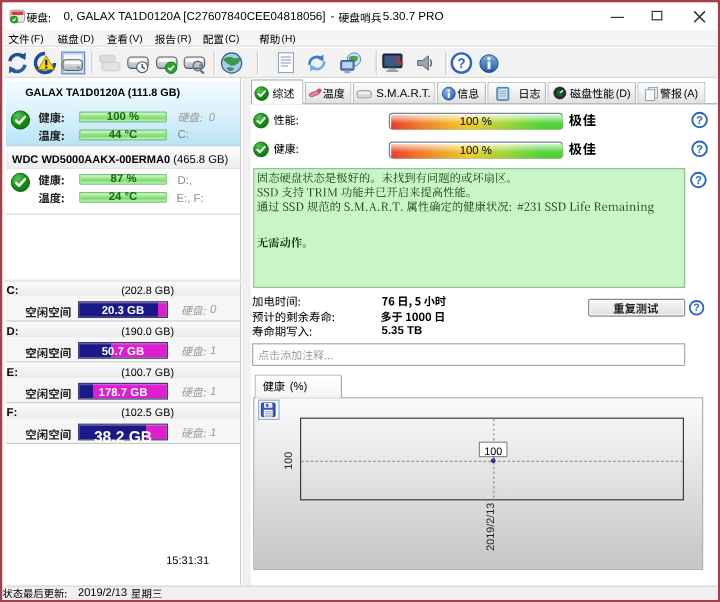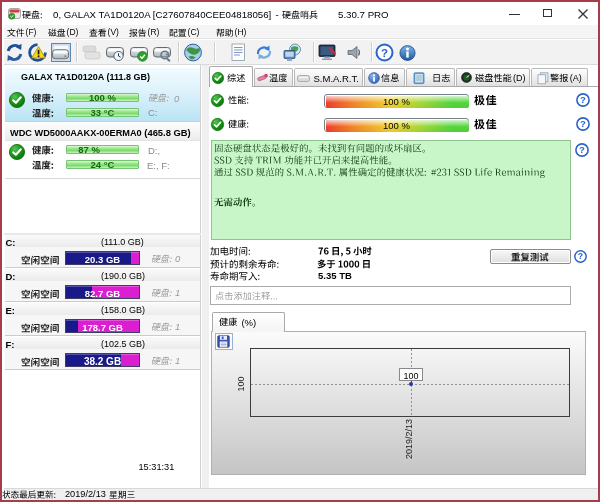--- a/index.html
+++ b/index.html
@@ -58,21 +58,21 @@
     <path d="M2.4 9.3 L3.5 10.4 L5.3 8.2" stroke="#fff" stroke-width="0.9" fill="none"></path>
   </svg>
 <svg class="tp" style="left:19.8px;top:6.8px" width="22" height="12" fill="#000">
     <use href="#g0"></use>
   </svg>
 <div class="lt" style="left:51.0px;top:7.8px;font-size:9.7px;color:#000;font-weight:400;">0, GALAX TA1D0120A [C27607840CEE04818056]</div>
 <div class="lt" style="left:273.5px;top:7.8px;font-size:9.7px;color:#000;font-weight:400;">-</div>
 <svg class="tp" style="left:279.8px;top:6.8px" width="37" height="12" fill="#000">
     <use href="#g1"></use>
   </svg>
-<div class="lt" style="left:336px;top:7.8px;font-size:9.7px;color:#000;font-weight:400;">5.30.7 PRO</div>
+<div class="lt" style="left:317px;top:7.8px;font-size:9.7px;color:#000;font-weight:400;">5.30.7 PRO</div>
 <div style="position:absolute;left:507px;top:12px;width:11px;height:1.3px;background:#333;"></div>
 <div style="position:absolute;left:541px;top:7px;width:9px;height:8px;border:1.2px solid #333;"></div>
 <svg class="ic" style="left:575px;top:6px" width="12" height="12" viewBox="0 0 12 12">
     <path d="M1.5 1.5 L10.5 10.5 M10.5 1.5 L1.5 10.5" stroke="#333" stroke-width="1.3"></path>
   </svg>
 <div style="position:absolute;left:2px;top:23px;width:596px;height:14px;background:#f5f5f5;border-bottom:1px solid #e2e2e2;"></div>
 <svg class="tp" style="left:4.8px;top:24.5px" width="19" height="12" fill="#000">
     <use href="#g2"></use>
   </svg>
 <div class="lt" style="left:23.6px;top:26.3px;font-size:8.5px;color:#000;font-weight:400;">(F)</div>
@@ -237,97 +237,97 @@
 <div style="position:absolute;left:64px;top:91px;width:73px;height:9px;border:1px solid #74c474;border-radius:1px;background:linear-gradient(180deg,#dff7d6 0%,#9ce88c 35%,#7ddb6e 65%,#c8f2bc 100%);"></div>
 <div class="lt" style="left:100.5px;top:91.0px;font-size:9.5px;color:#156a15;font-weight:700;transform:translateX(-50%);">100 %</div>
 <svg class="tp" style="left:145.8px;top:90.3px" width="22" height="12" fill="#9a9a9a">
     <use href="#g9"></use>
   </svg>
 <div class="lt" style="left:172.0px;top:91.5px;font-size:9.5px;color:#9a9a9a;font-weight:400;font-style:italic;">0</div>
 <svg class="tp" style="left:29.8px;top:105.4px" width="23" height="13" fill="#1d1d1d">
     <use href="#g10"></use>
   </svg>
 <div style="position:absolute;left:64px;top:106px;width:73px;height:9px;border:1px solid #74c474;border-radius:1px;background:linear-gradient(180deg,#dff7d6 0%,#9ce88c 35%,#7ddb6e 65%,#c8f2bc 100%);"></div>
-<div class="lt" style="left:100.5px;top:106.0px;font-size:9.5px;color:#156a15;font-weight:700;transform:translateX(-50%);">33 °C</div>
+<div class="lt" style="left:100.5px;top:106.0px;font-size:9.5px;color:#156a15;font-weight:700;transform:translateX(-50%);">44 °C</div>
 <div class="lt" style="left:146.0px;top:105.5px;font-size:9.5px;color:#8a8a8a;font-weight:400;">C:</div>
 <div style="position:absolute;left:3px;top:121px;width:195px;height:18px;background:linear-gradient(180deg,#fcfcfc,#ececec);border-bottom:1px solid #e4e4e4;"></div>
 <div style="position:absolute;left:3px;top:139px;width:195px;height:38px;background:#fff;border-bottom:1px solid #d8d8d8;"></div>
-<div class="lt" style="left:8px;top:125.6px;font-size:9.2px;font-weight:700">WDC WD5000AAKX-00ERMA0<span style="font-weight:700;font-size:9.4px"> (465.8 GB)</span></div>
+<div class="lt" style="left:8px;top:125.6px;font-size:9.2px;font-weight:700">WDC WD5000AAKX-00ERMA0<span style="font-weight:400;font-size:9.4px"> (465.8 GB)</span></div>
 <svg class="ic" style="left:7px;top:142px" width="16" height="16" viewBox="0 0 16 16">
     <defs>
       <radialGradient id="gc" cx="35%" cy="30%" r="80%">
         <stop offset="0" stop-color="#55c455"></stop>
         <stop offset="55%" stop-color="#169216"></stop>
         <stop offset="100%" stop-color="#0a6e0a"></stop>
       </radialGradient>
     </defs>
     <circle cx="8" cy="8" r="7.6" fill="url(#gc)" stroke="#0a660a" stroke-width="0.8"></circle>
     <path d="M4.3 8.4 L6.9 10.8 L11.8 5.3" fill="none" stroke="#fff" stroke-width="2.1" stroke-linecap="round" stroke-linejoin="round"></path>
   </svg>
 <svg class="tp" style="left:29.8px;top:142.4px" width="23" height="13" fill="#1d1d1d">
     <use href="#g8"></use>
   </svg>
 <div style="position:absolute;left:64px;top:143px;width:73px;height:9px;border:1px solid #74c474;border-radius:1px;background:linear-gradient(180deg,#dff7d6 0%,#9ce88c 35%,#7ddb6e 65%,#c8f2bc 100%);"></div>
-<div class="lt" style="left:87px;top:143.0px;font-size:9.5px;color:#156a15;font-weight:700;transform:translateX(-50%);text-align:right;">87 %</div>
+<div class="lt" style="left:101px;top:143.0px;font-size:9.5px;color:#156a15;font-weight:700;transform:translateX(-50%);text-align:right;">87 %</div>
 <div class="lt" style="left:146.0px;top:144.0px;font-size:9.5px;color:#8a8a8a;font-weight:400;">D:,</div>
 <svg class="tp" style="left:29.8px;top:157.4px" width="23" height="13" fill="#1d1d1d">
     <use href="#g10"></use>
   </svg>
 <div style="position:absolute;left:64px;top:158px;width:73px;height:9px;border:1px solid #74c474;border-radius:1px;background:linear-gradient(180deg,#dff7d6 0%,#9ce88c 35%,#7ddb6e 65%,#c8f2bc 100%);"></div>
 <div class="lt" style="left:100.5px;top:158.0px;font-size:9.5px;color:#156a15;font-weight:700;transform:translateX(-50%);">24 °C</div>
 <div class="lt" style="left:145.0px;top:158.5px;font-size:9.5px;color:#8a8a8a;font-weight:400;">E:, F:</div>
 <div style="position:absolute;left:2px;top:231px;width:197px;height:2px;background:#e8e8e8;"></div>
 <div style="position:absolute;left:3px;top:233px;width:195px;height:12px;background:linear-gradient(180deg,#fafafa,#ebebeb);"></div>
 <div style="position:absolute;left:3px;top:245px;width:195px;height:21px;background:#f6f6f6;border-bottom:1px solid #cccccc;"></div>
 <div class="lt" style="left:3.5px;top:236.0px;font-size:9.5px;color:#000;font-weight:700;">C:</div>
-<div class="lt" style="left:99.0px;top:236.4px;font-size:9px;color:#000;font-weight:400;">(111.0 GB)</div>
+<div class="lt" style="left:99.0px;top:236.4px;font-size:9px;color:#000;font-weight:400;">(202.8 GB)</div>
 <svg class="tp" style="left:19.3px;top:251.7px" width="40" height="13" fill="#222">
     <use href="#g11"></use>
   </svg>
 <div style="position:absolute;left:63px;top:249px;width:75px;height:14px;border:1px solid #3c3c66;background:linear-gradient(90deg,#191989 0%,#191989 89.4%,#da1ed0 89.4%,#da1ed0 100%);box-shadow:inset 0 1px 0 rgba(255,255,255,.25);"></div>
 <div class="lt" style="left:100.5px;top:252.5px;font-size:9.5px;color:#fff;font-weight:700;transform:translateX(-50%);">20.3 GB</div>
 <svg class="tp" style="left:148.8px;top:250.8px" width="22" height="12" fill="#9a9a9a">
     <use href="#g9"></use>
   </svg>
 <div class="lt" style="left:173.0px;top:252.0px;font-size:9.5px;color:#9a9a9a;font-weight:400;font-style:italic;">0</div>
 <div style="position:absolute;left:3px;top:267px;width:195px;height:12px;background:linear-gradient(180deg,#fafafa,#ebebeb);"></div>
 <div style="position:absolute;left:3px;top:279px;width:195px;height:21px;background:#f6f6f6;border-bottom:1px solid #cccccc;"></div>
 <div class="lt" style="left:3.5px;top:270.0px;font-size:9.5px;color:#000;font-weight:700;">D:</div>
 <div class="lt" style="left:99.0px;top:270.4px;font-size:9px;color:#000;font-weight:400;">(190.0 GB)</div>
 <svg class="tp" style="left:19.3px;top:285.7px" width="40" height="13" fill="#222">
     <use href="#g11"></use>
   </svg>
 <div style="position:absolute;left:63px;top:283px;width:75px;height:14px;border:1px solid #3c3c66;background:linear-gradient(90deg,#191989 0%,#191989 36.0%,#da1ed0 36.0%,#da1ed0 100%);box-shadow:inset 0 1px 0 rgba(255,255,255,.25);"></div>
-<div class="lt" style="left:100.5px;top:286.5px;font-size:9.5px;color:#fff;font-weight:700;transform:translateX(-50%);">82.7 GB</div>
+<div class="lt" style="left:100.5px;top:286.5px;font-size:9.5px;color:#fff;font-weight:700;transform:translateX(-50%);">50.7 GB</div>
 <svg class="tp" style="left:148.8px;top:284.8px" width="22" height="12" fill="#9a9a9a">
     <use href="#g9"></use>
   </svg>
 <div class="lt" style="left:173.0px;top:286.0px;font-size:9.5px;color:#9a9a9a;font-weight:400;font-style:italic;">1</div>
 <div style="position:absolute;left:3px;top:301px;width:195px;height:12px;background:linear-gradient(180deg,#fafafa,#ebebeb);"></div>
 <div style="position:absolute;left:3px;top:313px;width:195px;height:21px;background:#f6f6f6;border-bottom:1px solid #cccccc;"></div>
 <div class="lt" style="left:3.5px;top:304.0px;font-size:9.5px;color:#000;font-weight:700;">E:</div>
-<div class="lt" style="left:99.0px;top:304.4px;font-size:9px;color:#000;font-weight:400;">(158.0 GB)</div>
+<div class="lt" style="left:99.0px;top:304.4px;font-size:9px;color:#000;font-weight:400;">(100.7 GB)</div>
 <svg class="tp" style="left:19.3px;top:319.7px" width="40" height="13" fill="#222">
     <use href="#g11"></use>
   </svg>
 <div style="position:absolute;left:63px;top:317px;width:75px;height:14px;border:1px solid #3c3c66;background:linear-gradient(90deg,#191989 0%,#191989 15.8%,#da1ed0 15.8%,#da1ed0 100%);box-shadow:inset 0 1px 0 rgba(255,255,255,.25);"></div>
 <div class="lt" style="left:100.5px;top:320.5px;font-size:9.5px;color:#fff;font-weight:700;transform:translateX(-50%);">178.7 GB</div>
 <svg class="tp" style="left:148.8px;top:318.8px" width="22" height="12" fill="#9a9a9a">
     <use href="#g9"></use>
   </svg>
 <div class="lt" style="left:173.0px;top:320.0px;font-size:9.5px;color:#9a9a9a;font-weight:400;font-style:italic;">1</div>
 <div style="position:absolute;left:3px;top:335px;width:195px;height:12px;background:linear-gradient(180deg,#fafafa,#ebebeb);"></div>
 <div style="position:absolute;left:3px;top:347px;width:195px;height:21px;background:#f6f6f6;border-bottom:1px solid #cccccc;"></div>
 <div class="lt" style="left:3.5px;top:338.0px;font-size:9.5px;color:#000;font-weight:700;">F:</div>
 <div class="lt" style="left:99.0px;top:338.4px;font-size:9px;color:#000;font-weight:400;">(102.5 GB)</div>
 <svg class="tp" style="left:19.3px;top:353.7px" width="40" height="13" fill="#222">
     <use href="#g11"></use>
   </svg>
 <div style="position:absolute;left:63px;top:351px;width:75px;height:14px;border:1px solid #3c3c66;background:linear-gradient(90deg,#191989 0%,#191989 75.8%,#da1ed0 75.8%,#da1ed0 100%);box-shadow:inset 0 1px 0 rgba(255,255,255,.25);"></div>
-<div class="lt" style="left:100.5px;top:354.5px;font-size:10px;color:#fff;font-weight:700;transform:translateX(-50%);text-align:center;">38.2 GB</div>
+<div class="lt" style="left:100.5px;top:354.5px;font-size:13px;color:#fff;font-weight:700;transform:translateX(-50%);text-align:center;">38.2 GB</div>
 <svg class="tp" style="left:148.8px;top:352.8px" width="22" height="12" fill="#9a9a9a">
     <use href="#g9"></use>
   </svg>
 <div class="lt" style="left:173.0px;top:354.0px;font-size:9.5px;color:#9a9a9a;font-weight:400;font-style:italic;">1</div>
 <div style="position:absolute;left:207px;top:63px;width:391px;height:423px;background:#fff;"></div>
 <div style="position:absolute;left:207px;top:84px;width:391px;height:1px;background:#a9a9a9;"></div>
 <div style="position:absolute;left:207px;top:64px;width:43.5px;height:21px;background:#fff;border:1px solid #a9a9a9;border-bottom:none;border-radius:2px 2px 0 0;"></div>
 <svg class="ic" style="left:209.5px;top:70px" width="12" height="12" viewBox="0 0 16 16">
     <defs>
       <radialGradient id="gc" cx="35%" cy="30%" r="80%">

